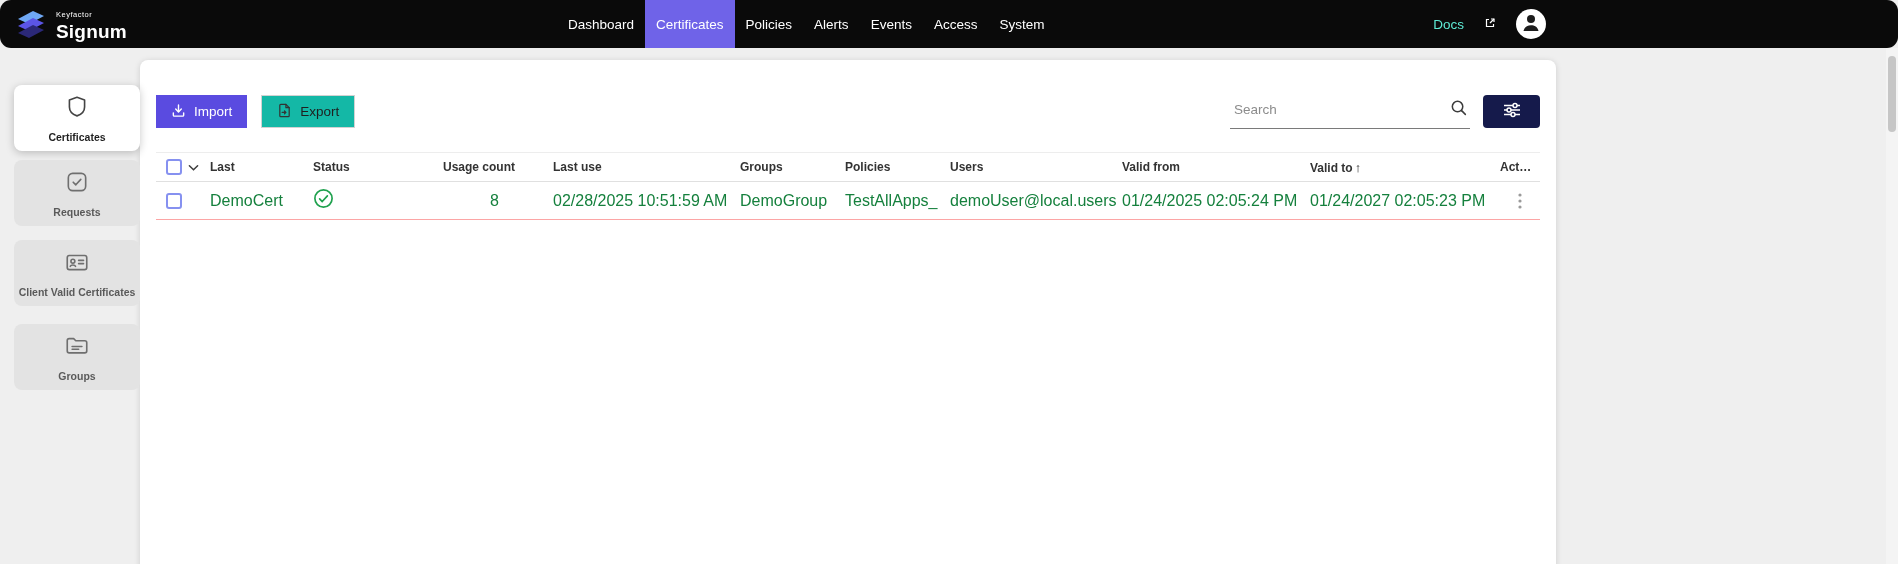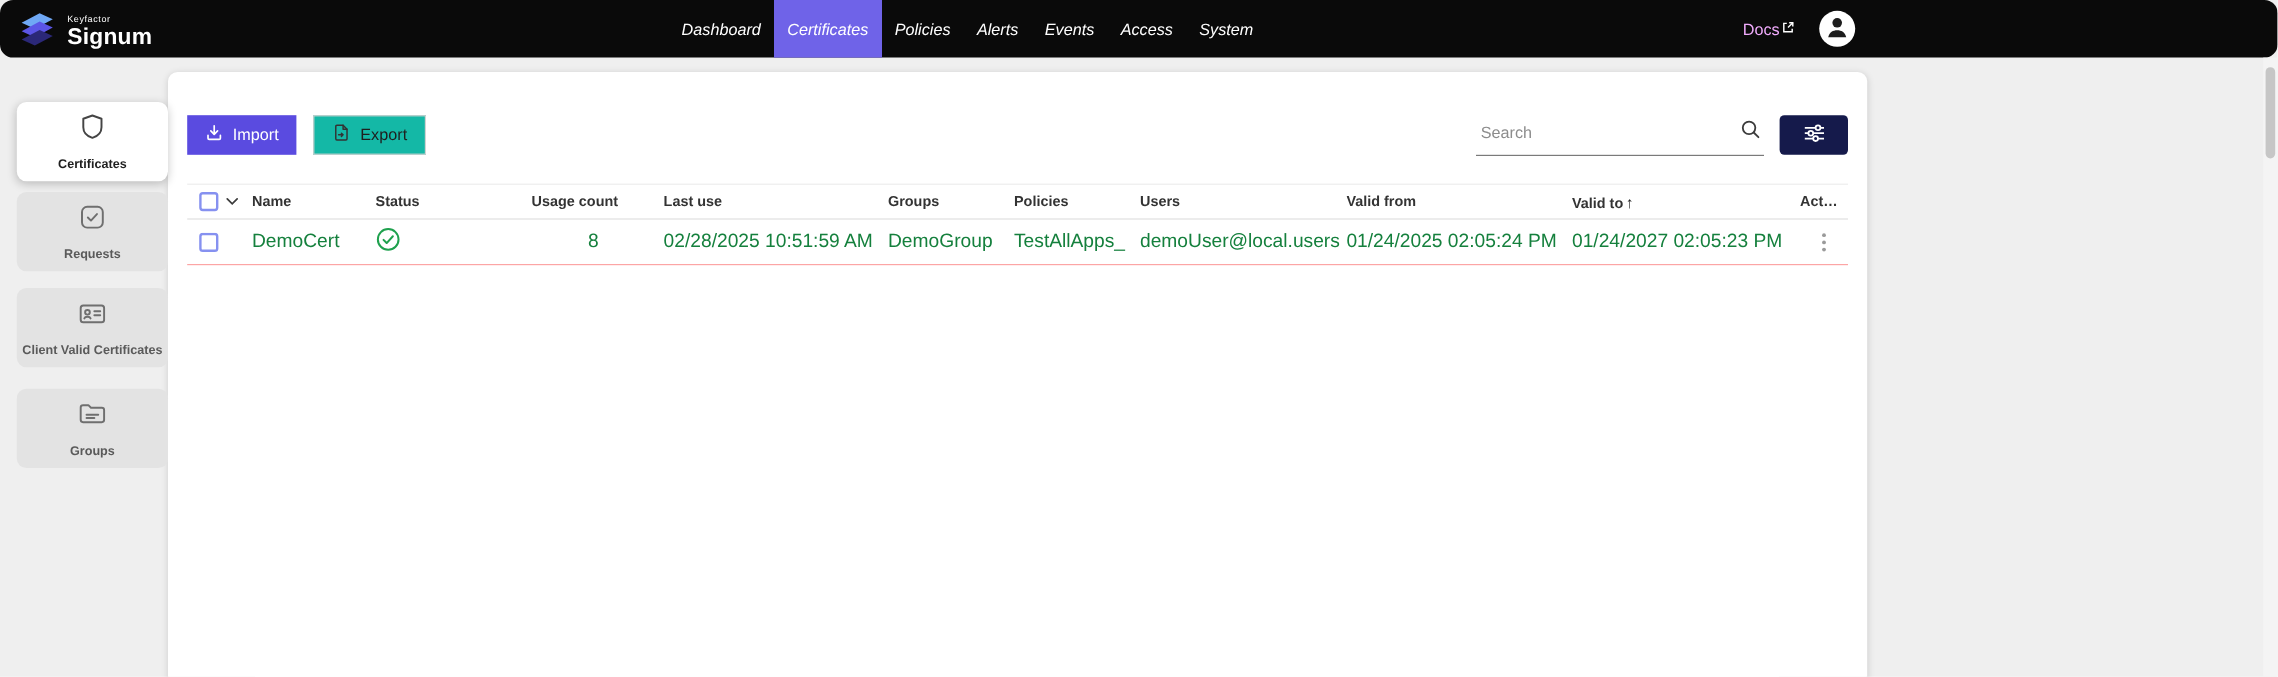--- a/index.html
+++ b/index.html
@@ -11,26 +11,26 @@
     position:relative;
   }
 
   
   .topbar { position:absolute; top:0; left:0; width:100%; height:48px; background:#0a0a0a; z-index:20;border-radius:11px; }
   .brand { position:absolute; left:14px; top:7px; display:flex; align-items:center; gap:8px; }
   .brand-text { display:flex; flex-direction:column; line-height:1; color:#fff; }
   .brand-small { font-size:7.5px; letter-spacing:.5px; margin-bottom:3px; }
   .brand-large { font-size:19px; font-weight:700; letter-spacing:.2px; }
 
-  .topnav { position:absolute; left:557px; top:0; height:48px; display:flex;font-style:italic; }
+  .topnav { position:absolute; left:557px; top:0; height:48px; display:flex; }
   .nav-item { display:flex; align-items:center; padding:0 11px; color:#fff; font-size:13.5px; cursor:pointer; white-space:nowrap; }
   .nav-item.active { background:#6f63e8; }
 
   .topbar-right { position:absolute; right:352px; top:0; height:48px; display:flex; align-items:center; gap:20px; }
-  .docs-link { color:#f0abfc; font-size:13.5px; display:flex; align-items:center; gap:1px; cursor:pointer; text-decoration:none; }
+  .docs-link { color:#5eead4; font-size:13.5px; display:flex; align-items:center; gap:20px; cursor:pointer; text-decoration:none; }
   .avatar { width:30px; height:30px; border-radius:50%; background:#ffffff; display:flex; align-items:center; justify-content:center; cursor:pointer; overflow:hidden; }
 
   
   .side-card { position:absolute; left:14px; width:126px; height:66px; border-radius:8px;
     background:#e3e3e3; display:flex; flex-direction:column; align-items:center; justify-content:center;
     gap:7px; cursor:pointer; z-index:6; }
   .side-card .lbl { font-size:10.5px; font-weight:700; color:#5a5a5a; white-space:nowrap; }
   .side-card.active { background:#ffffff; box-shadow:0 2px 8px rgba(0,0,0,.22); }
   .side-card.active .lbl { color:#1f1f1f; }
   #card-certificates { top:85px; }
@@ -222,21 +222,21 @@
 
     <div class="trow thead">
       <div class="cell cell-sel">
         <span class="checkbox"></span>
         <span>
           <svg width="11" height="8" viewBox="0 0 12 8" fill="none" stroke="#3c3c3c" stroke-width="1.6" stroke-linecap="round">
             <path d="M1.5 1.5L6 6l4.5-4.5"></path>
           </svg>
         </span>
       </div>
-      <div class="cell th">Name</div>
+      <div class="cell th">Last</div>
       <div class="cell th">Status</div>
       <div class="cell th">Usage count</div>
       <div class="cell th">Last use</div>
       <div class="cell th">Groups</div>
       <div class="cell th">Policies</div>
       <div class="cell th">Users</div>
       <div class="cell th">Valid from</div>
       <div class="cell th sort-th">
         <span>Valid to</span>
         <span class="sort-arrow">↑</span>

